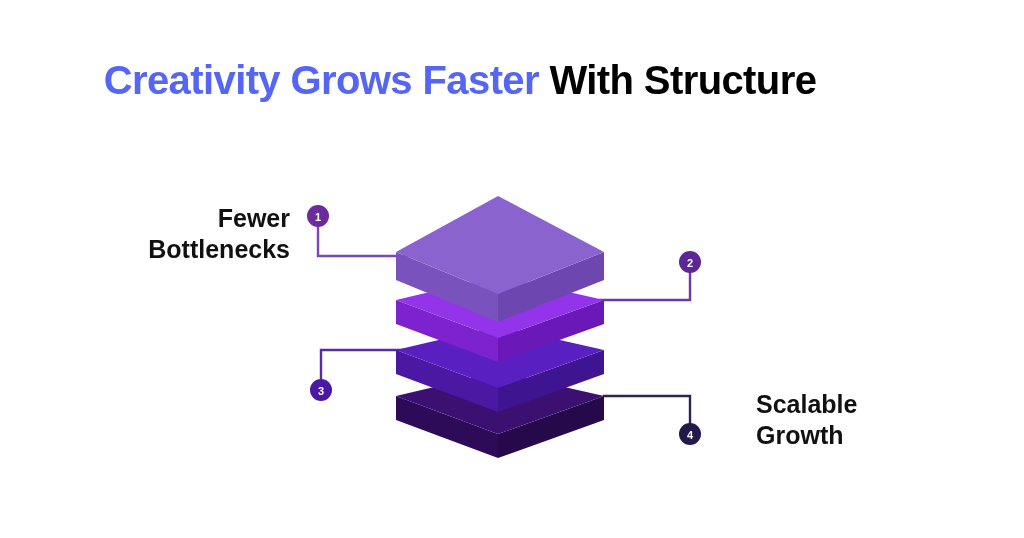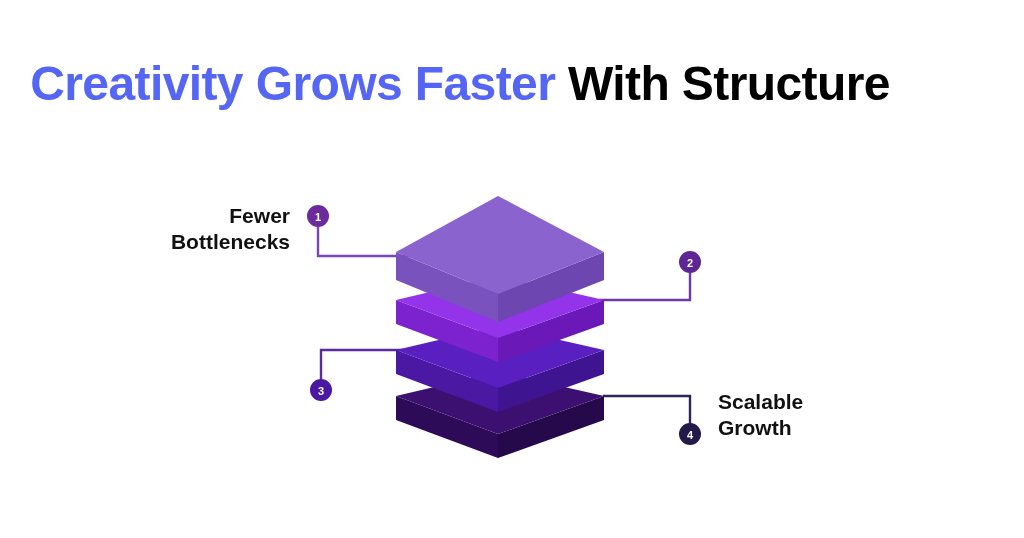--- a/index.html
+++ b/index.html
@@ -22,54 +22,54 @@
     height: 538px;
   }
 
   
   #title {
     position: absolute;
     left: 0;
     top: 58px;
     width: 920px;
     text-align: center;
-    font-size: 48px;
+    font-size: 40px;
     font-weight: bold;
     letter-spacing: -0.6px;
     white-space: nowrap;
     line-height: 1.1;
   }
   #title .accent { color: #5566F5; }
   #title .plain  { color: #000000; }
 
   
   #diagram {
     position: absolute;
     left: 0;
     top: 0;
     width: 1024px;
     height: 538px;
   }
 
   
   .callout-label {
     position: absolute;
-    font-size: 21px;
+    font-size: 25px;
     font-weight: bold;
     color: #111111;
     line-height: 1.22;
     white-space: pre-line;
   }
   .callout-label.right-align { text-align: right; }
   .callout-label.left-align  { text-align: left; }
 
   #label-1 { right: 734px; top: 203px; }
   #label-2 { left: 718px;  top: 250px; }
   #label-3 { right: 722px; top: 342px; }
-  #label-4 { left: 718px;  top: 389px; }
+  #label-4 { left: 756px;  top: 389px; }
 </style>
 </head>
 <body>
 
 <div id="stage">
 
   <div id="title">
     <span class="accent">Creativity Grows Faster</span><span class="plain"> With Structure</span>
   </div>
 

